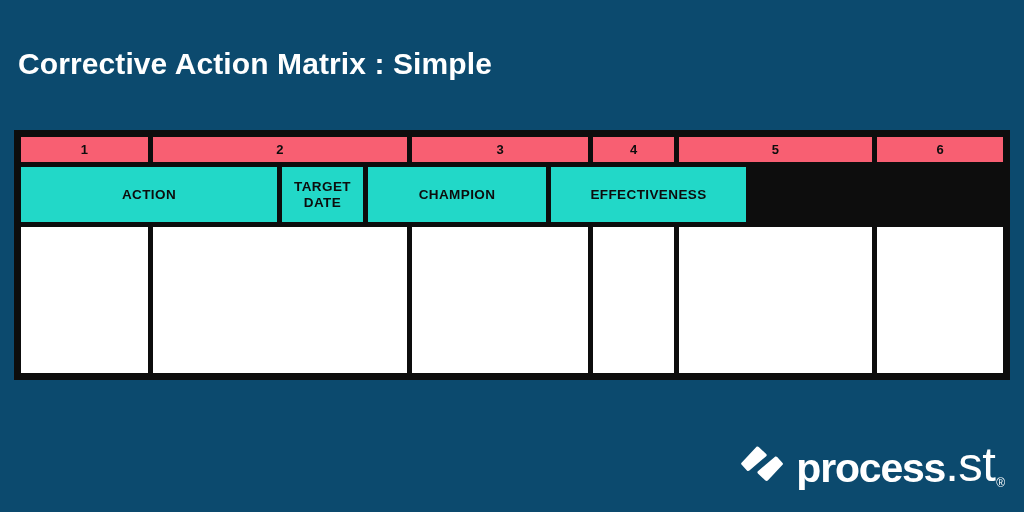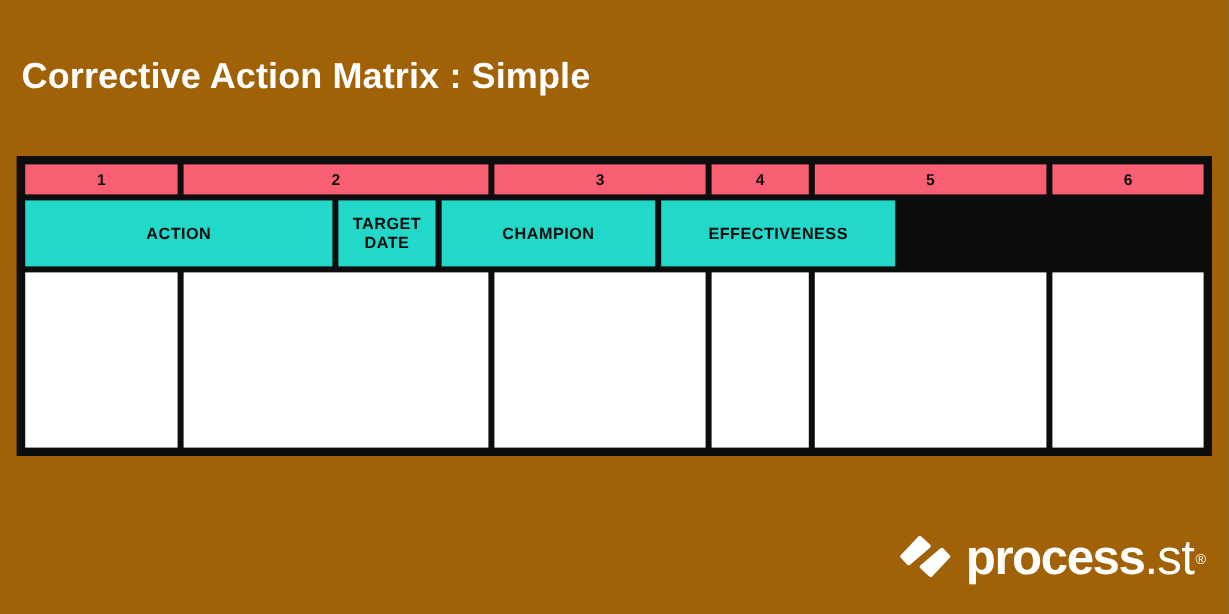--- a/index.html
+++ b/index.html
@@ -12,21 +12,21 @@
     height: 512px;
     overflow: hidden;
     font-family: "Liberation Sans", sans-serif;
     background: #2ea3e2;
   }
 
   #page {
     position: relative;
     width: 1024px;
     height: 512px;
-    background: #a16207;
+    background: #0c4a6e;
   }
 
   
   #page-title {
     position: absolute;
     left: 18px;
     top: 44px;
     font-size: 30px;
     font-weight: bold;
     color: #ffffff;
@@ -119,31 +119,31 @@
   }
   #logo-mark {
     width: 46px;
     height: 40px;
     margin-right: 11px;
     flex: 0 0 auto;
     display: block;
   }
   #logo-wordmark {
     display: flex;
-    align-items: center;
+    align-items: flex-end;
     color: #ffffff;
     line-height: 1;
   }
   .logo-word-main {
     font-size: 41px;
     font-weight: bold;
     letter-spacing: -1.2px;
   }
   .logo-word-tld {
-    font-size: 41px;
+    font-size: 49px;
     font-weight: normal;
     letter-spacing: -0.6px;
   }
   .logo-reg {
     font-size: 12px;
     font-weight: normal;
     margin-top: 3px;
     margin-left: 1px;
   }
 </style>

